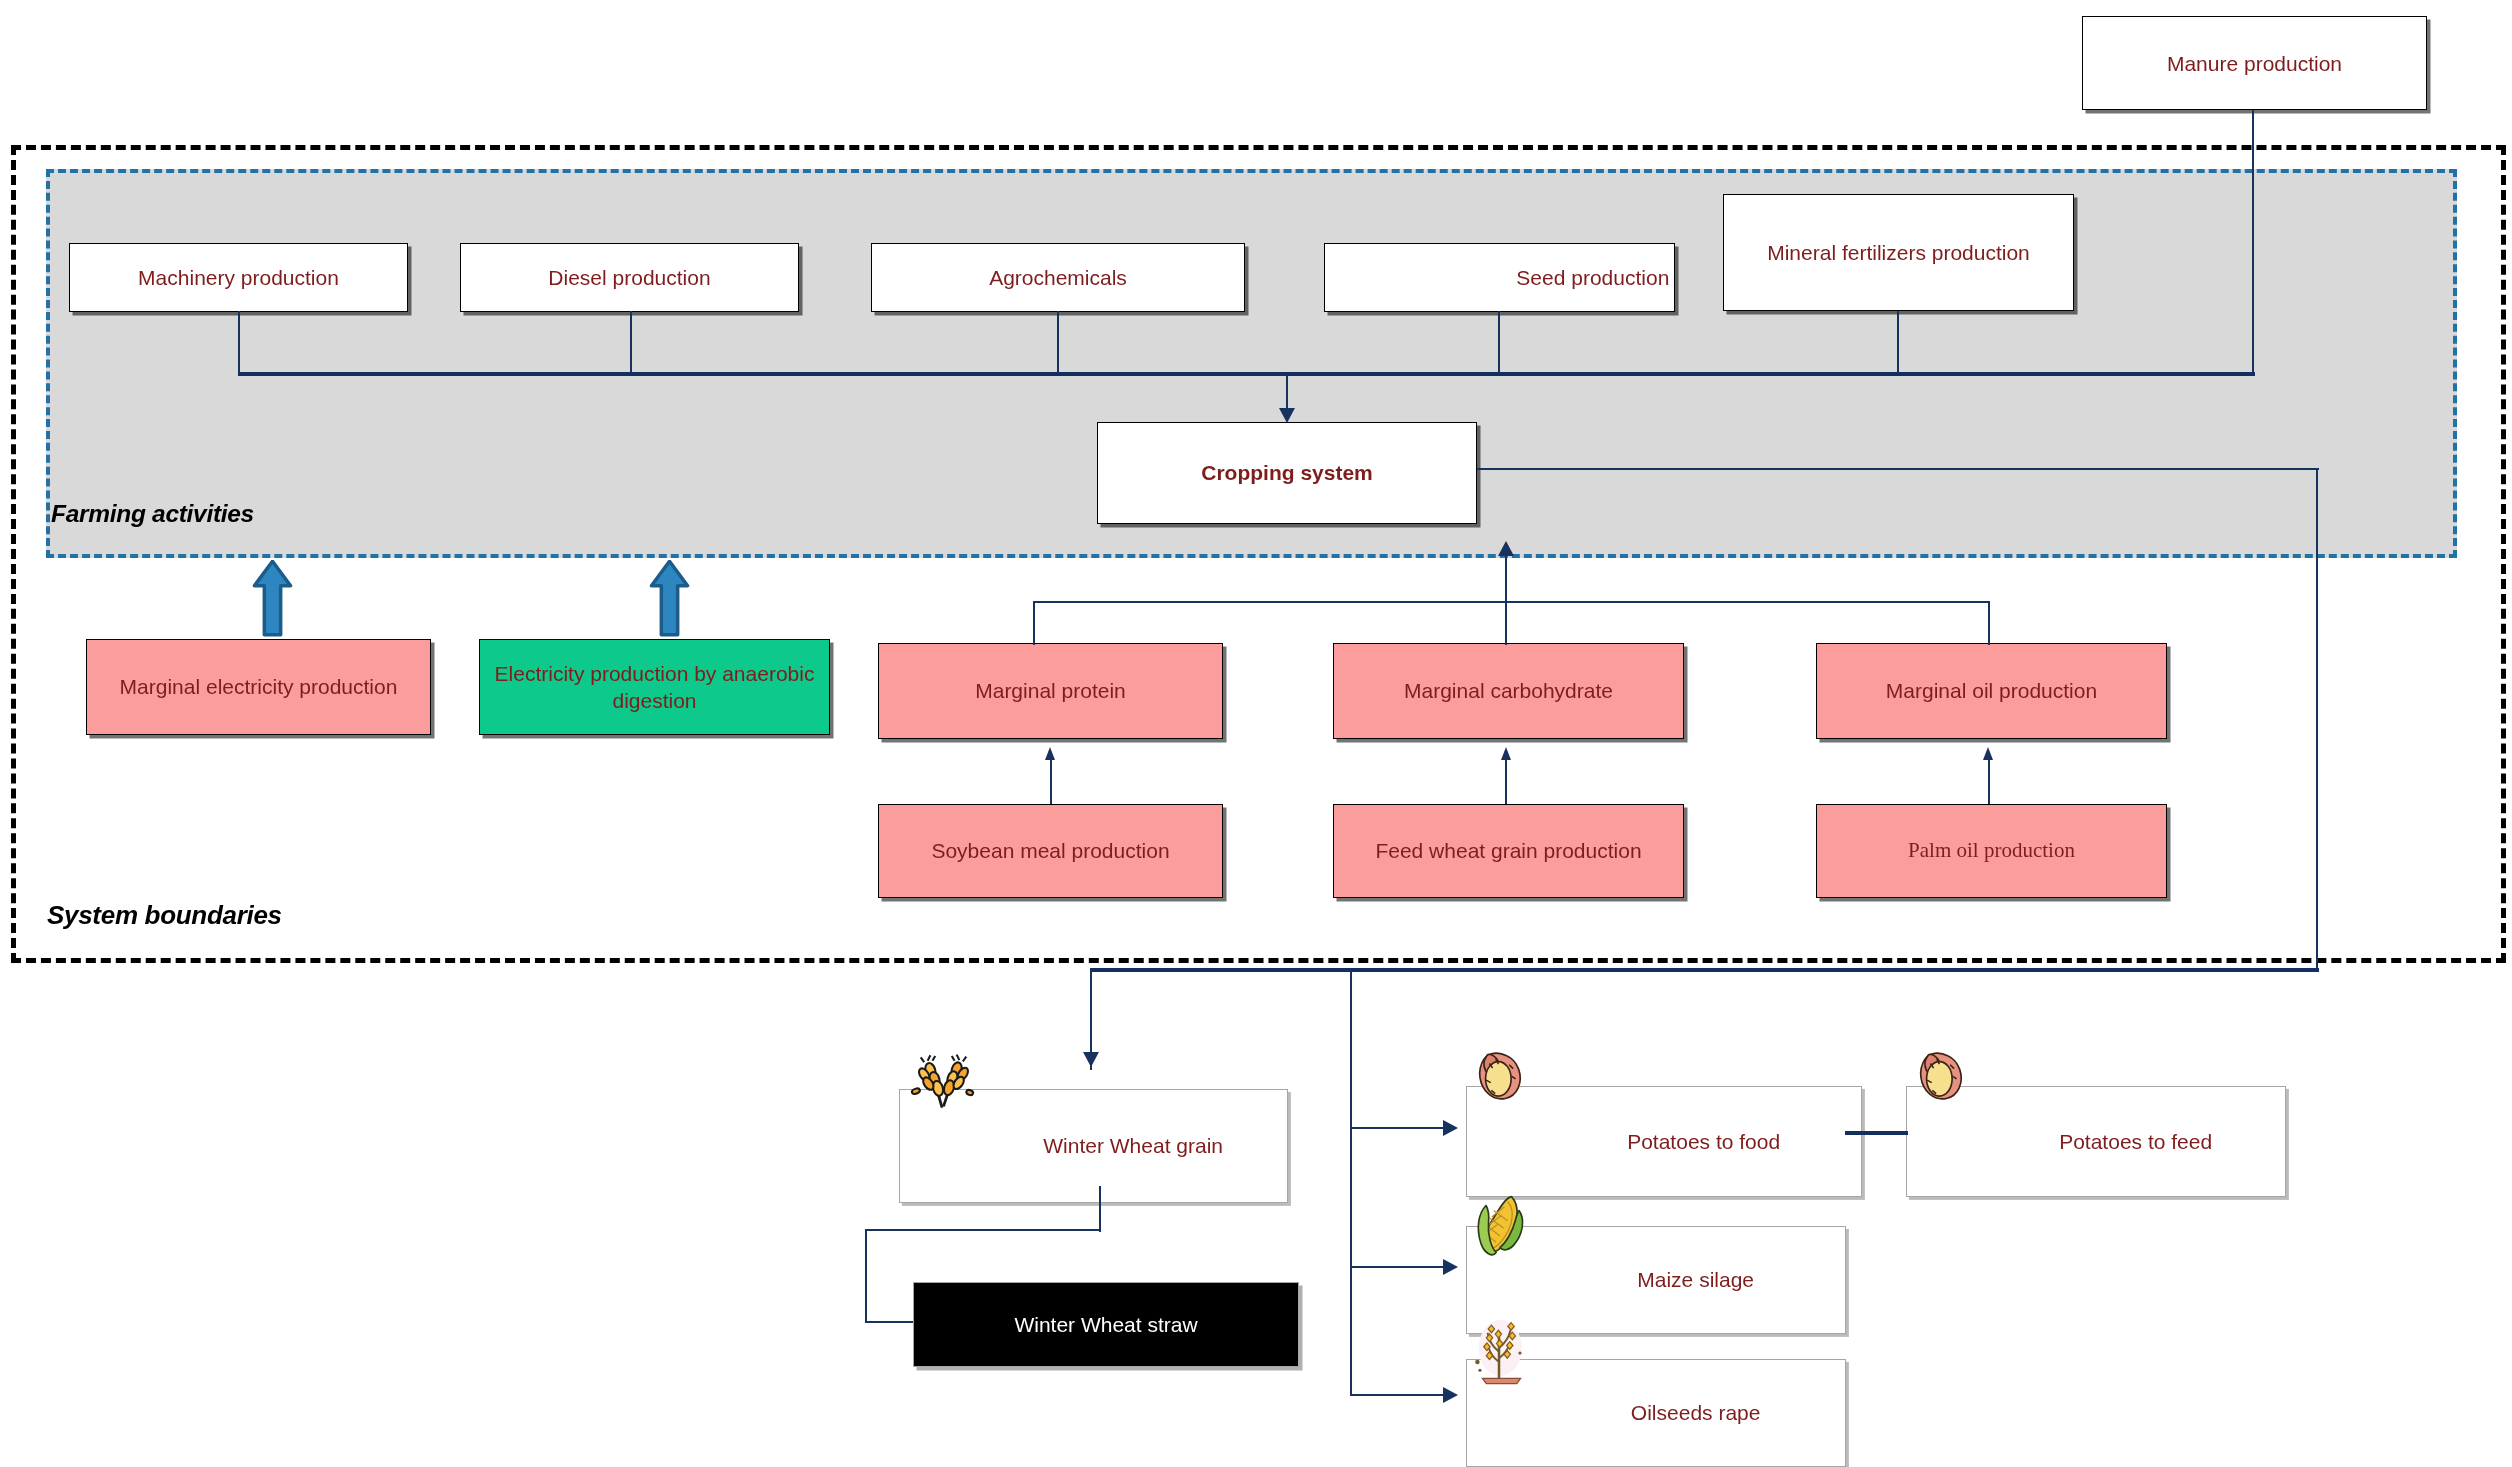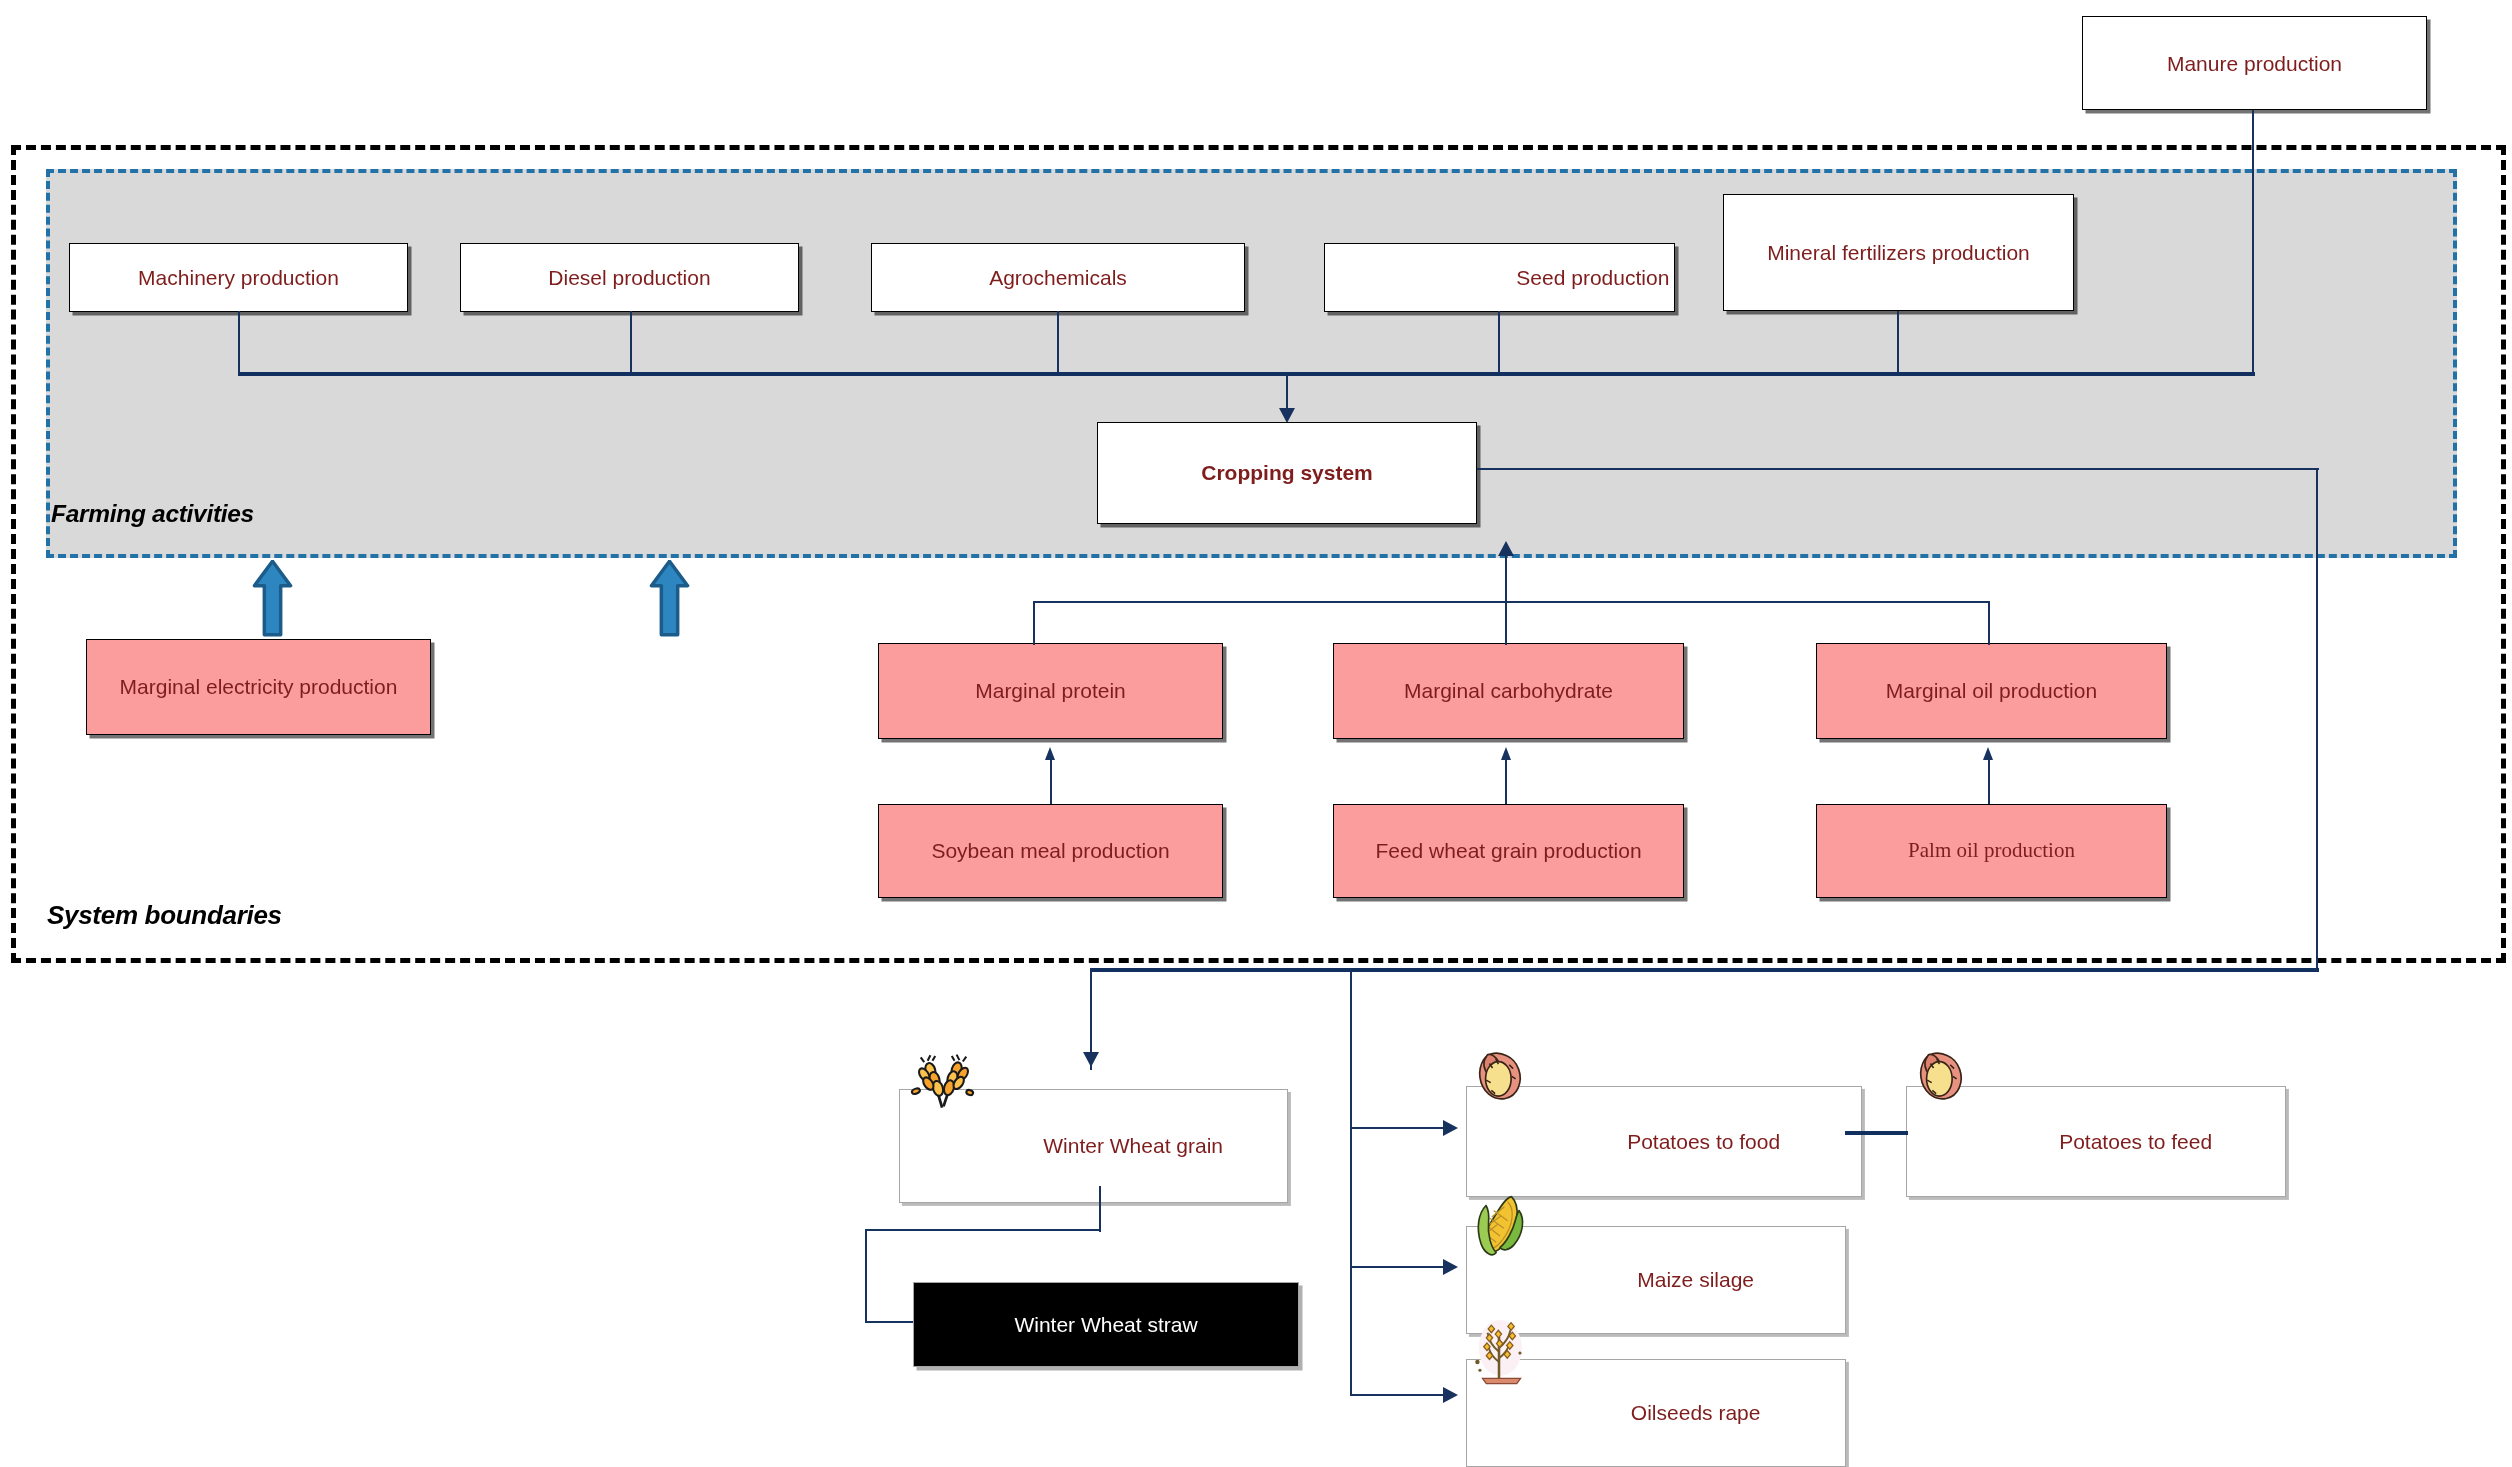--- a/index.html
+++ b/index.html
@@ -180,20 +180,23 @@
     </svg>
   </div>
   <div class="blockarrow" style="left:649px;top:560px;">
     <svg width="41" height="77" viewBox="0 0 70 132">
       <polygon points="35,2 66,44 49,44 49,128 21,128 21,44 4,44" fill="#2e86c1" stroke="#1b5c8a" stroke-width="6" stroke-linejoin="round"></polygon>
     </svg>
   </div>
 
   <div class="node n-pink" style="left:86px;top:639px;width:345px;height:96px;">
     <span>Marginal electricity production</span>
+  </div>
+  <div class="node n-green" style="left:479px;top:639px;width:351px;height:96px;">
+    <span>Electricity production by anaerobic digestion</span>
   </div>
 
   <div class="node n-pink" style="left:878px;top:643px;width:345px;height:96px;">
     <span>Marginal protein</span>
   </div>
   <div class="node n-pink" style="left:1333px;top:643px;width:351px;height:96px;">
     <span>Marginal carbohydrate</span>
   </div>
   <div class="node n-pink" style="left:1816px;top:643px;width:351px;height:96px;">
     <span>Marginal oil production</span>

